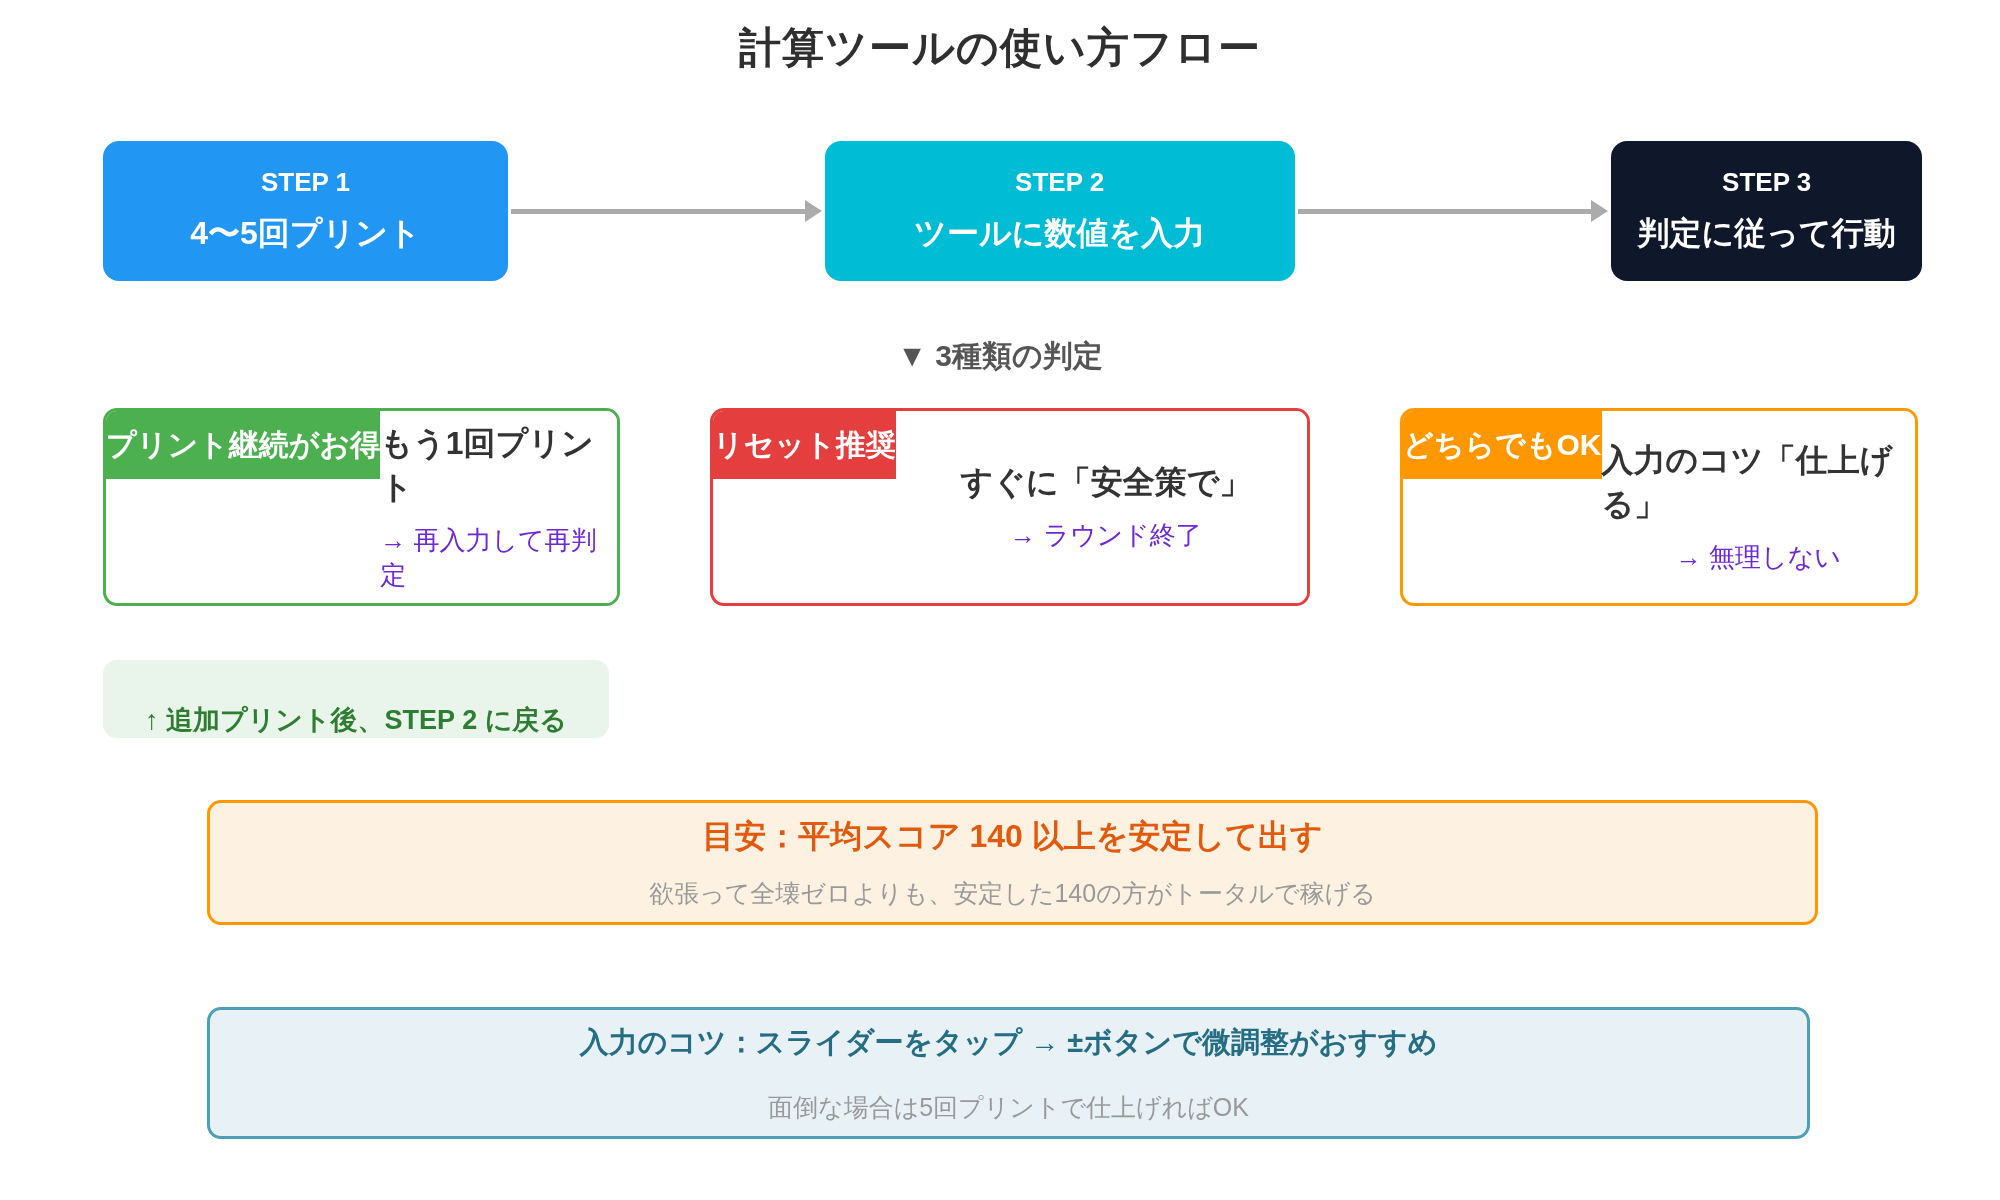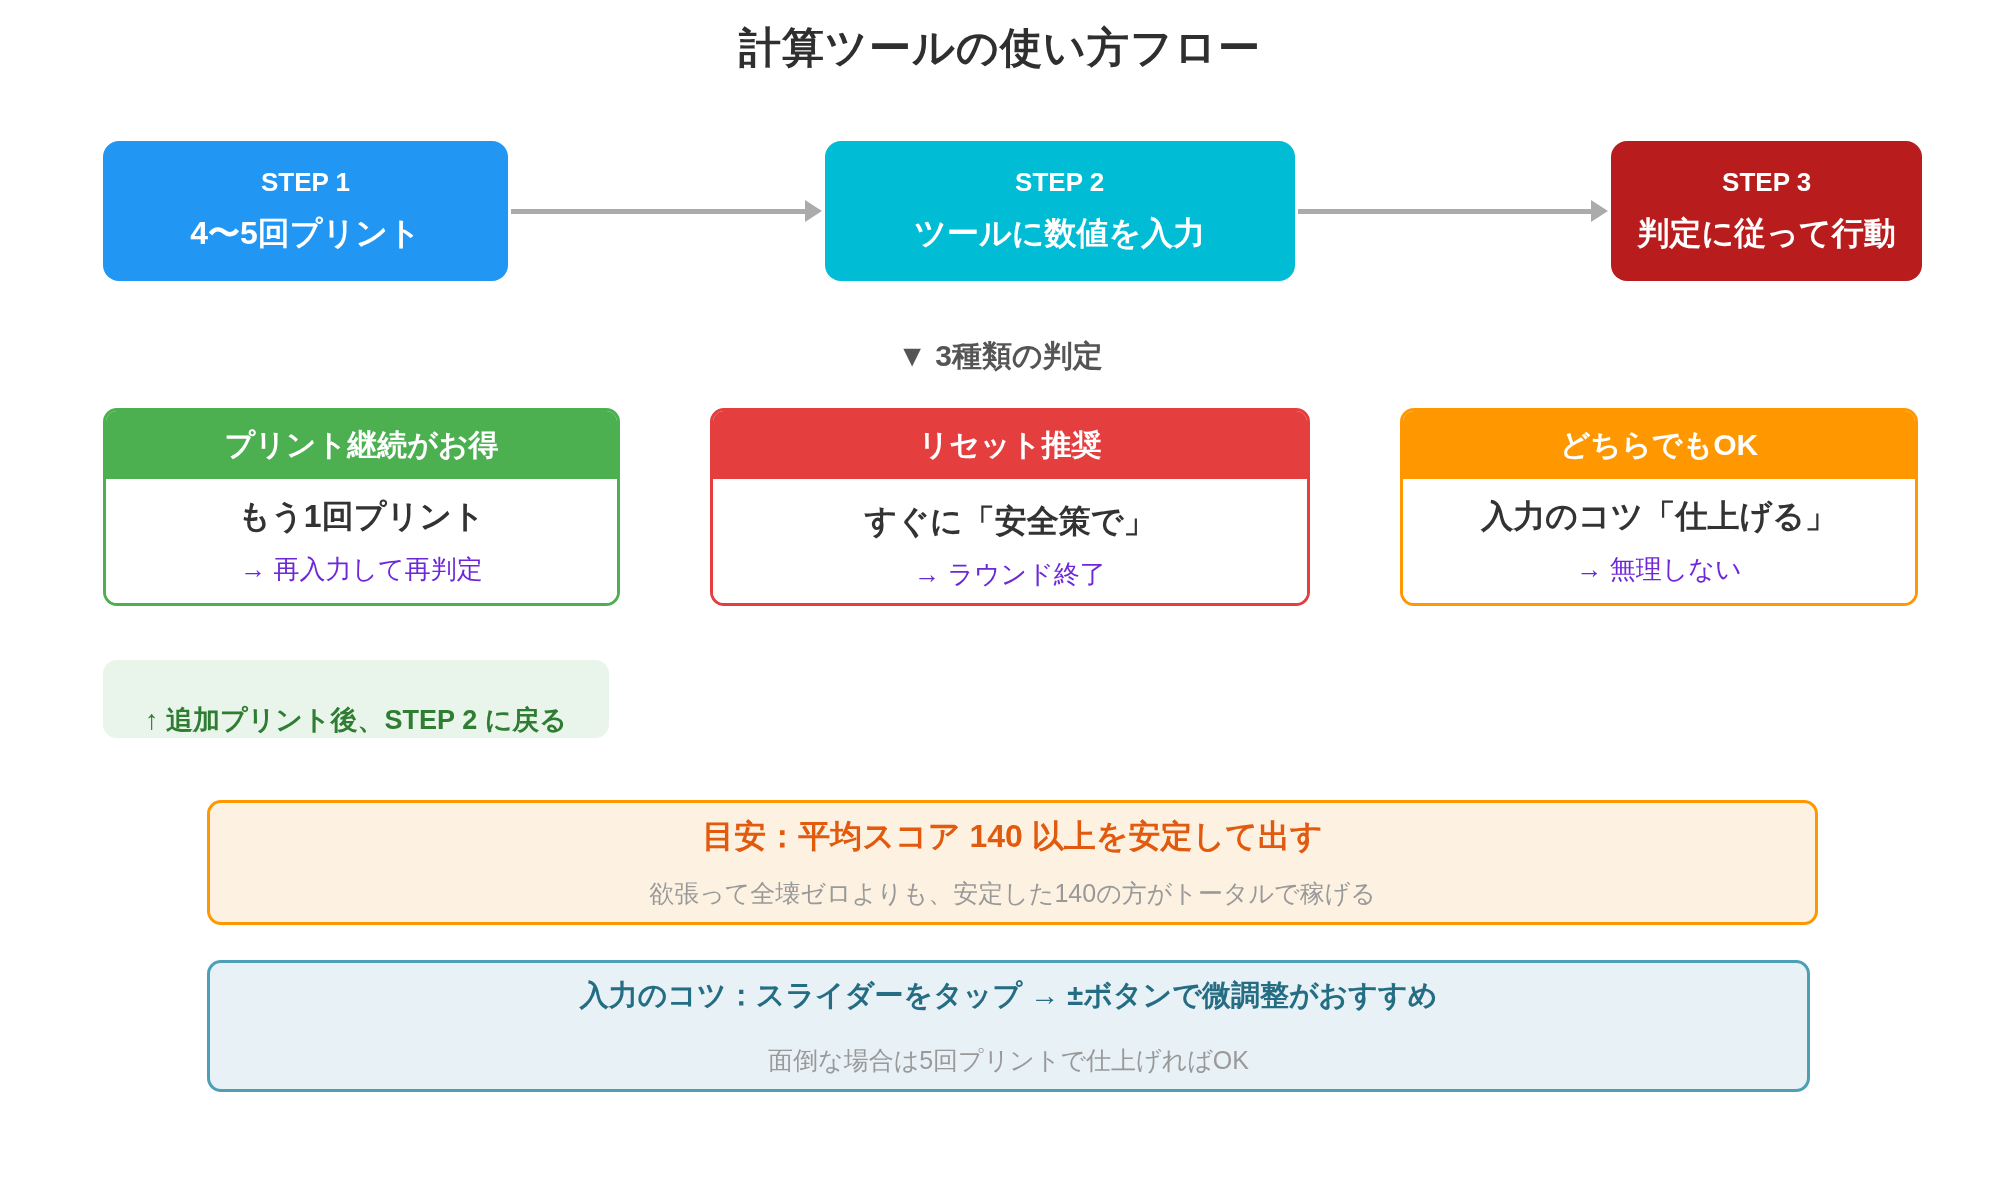--- a/index.html
+++ b/index.html
@@ -10,36 +10,36 @@
   .title { position: absolute; top: 20px; left: 0; width: 100%; margin: 0;
            text-align: center; font-size: 42px; font-weight: bold; color: #2f2f2f; letter-spacing: 1px; }
 
   
   .steps-row { position: absolute; top: 141px; left: 103px; width: 1819px; height: 140px;
                display: flex; align-items: stretch; }
   .step { border-radius: 16px; display: flex; flex-direction: column;
           align-items: center; justify-content: center; gap: 14px; color: #ffffff; }
   .step-1 { width: 405px; background: #2196F3; }
   .step-2 { width: 470px; background: #00BCD4; }
-  .step-3 { flex: 1; background: #b91c1c; }
+  .step-3 { flex: 1; background: #0f172a; }
   .step-label { font-size: 26px; font-weight: bold; }
   .step-title { font-size: 32px; font-weight: bold; }
   .arrow { flex: 1; display: flex; align-items: center; padding: 0 3px; }
   .arrow-line { flex: 1; height: 5px; background: #ABABAB; }
   .arrow-head { width: 0; height: 0; border-top: 11px solid transparent;
                 border-bottom: 11px solid transparent; border-left: 17px solid #ABABAB; }
 
   
   .judgment-heading { position: absolute; top: 336px; left: 0; width: 100%;
                       text-align: center; font-size: 30px; font-weight: bold; color: #555555; }
 
   
   .cards-row { position: absolute; top: 408px; left: 103px; display: flex; gap: 90px; }
   .card { height: 198px; border-radius: 14px; overflow: hidden; background: #ffffff;
-          display: flex; flex-direction: column; box-sizing: border-box; }
+          display: flex; flex-direction: row; box-sizing: border-box; }
   .card-green  { width: 517px; border: 3px solid #4CAF50; }
   .card-red    { width: 600px; border: 3px solid #E53E3E; gap: 9px; }
   .card-orange { width: 518px; border: 3px solid #FF9800; }
   .card-header { height: 68px; flex: none; display: flex; align-items: center; justify-content: center;
                  color: #ffffff; font-size: 30px; font-weight: bold; }
   .card-green  .card-header { background: #4CAF50; }
   .card-red    .card-header { background: #E53E3E; }
   .card-orange .card-header { background: #FF9800; }
   .card-body { flex: 1; background: #ffffff; display: flex; flex-direction: column;
                align-items: center; justify-content: center; gap: 13px; }
@@ -51,21 +51,21 @@
                background: #E9F4EA; border-radius: 14px;
                display: flex; align-items: flex-end; justify-content: center; }
   .loop-pill span { font-size: 27px; font-weight: bold; color: #2E7D32; }
 
   
   .info-box { position: absolute; left: 207px; box-sizing: border-box; border-radius: 14px;
               display: flex; flex-direction: column; align-items: center; justify-content: center; }
   .goal-box { top: 800px; width: 1611px; height: 125px; gap: 18px;
               background: #FDF2E2; border: 3px solid #FF9800; }
   .goal-title { font-size: 32px; font-weight: bold; color: #E25A0E; }
-  .tip-box { top: 960px; width: 1603px; height: 132px; gap: 28px;
+  .tip-box { top: 1007px; width: 1603px; height: 132px; gap: 28px;
              background: #E8F1F6; border: 3px solid #4C9FB5; }
   .tip-title { font-size: 29px; font-weight: bold; color: #256D83; }
   .box-subtitle { font-size: 25px; color: #999999; }
 </style>
 </head>
 <body>
 
 <div class="canvas">
 
   <h1 class="title">計算ツールの使い方フロー</h1>

